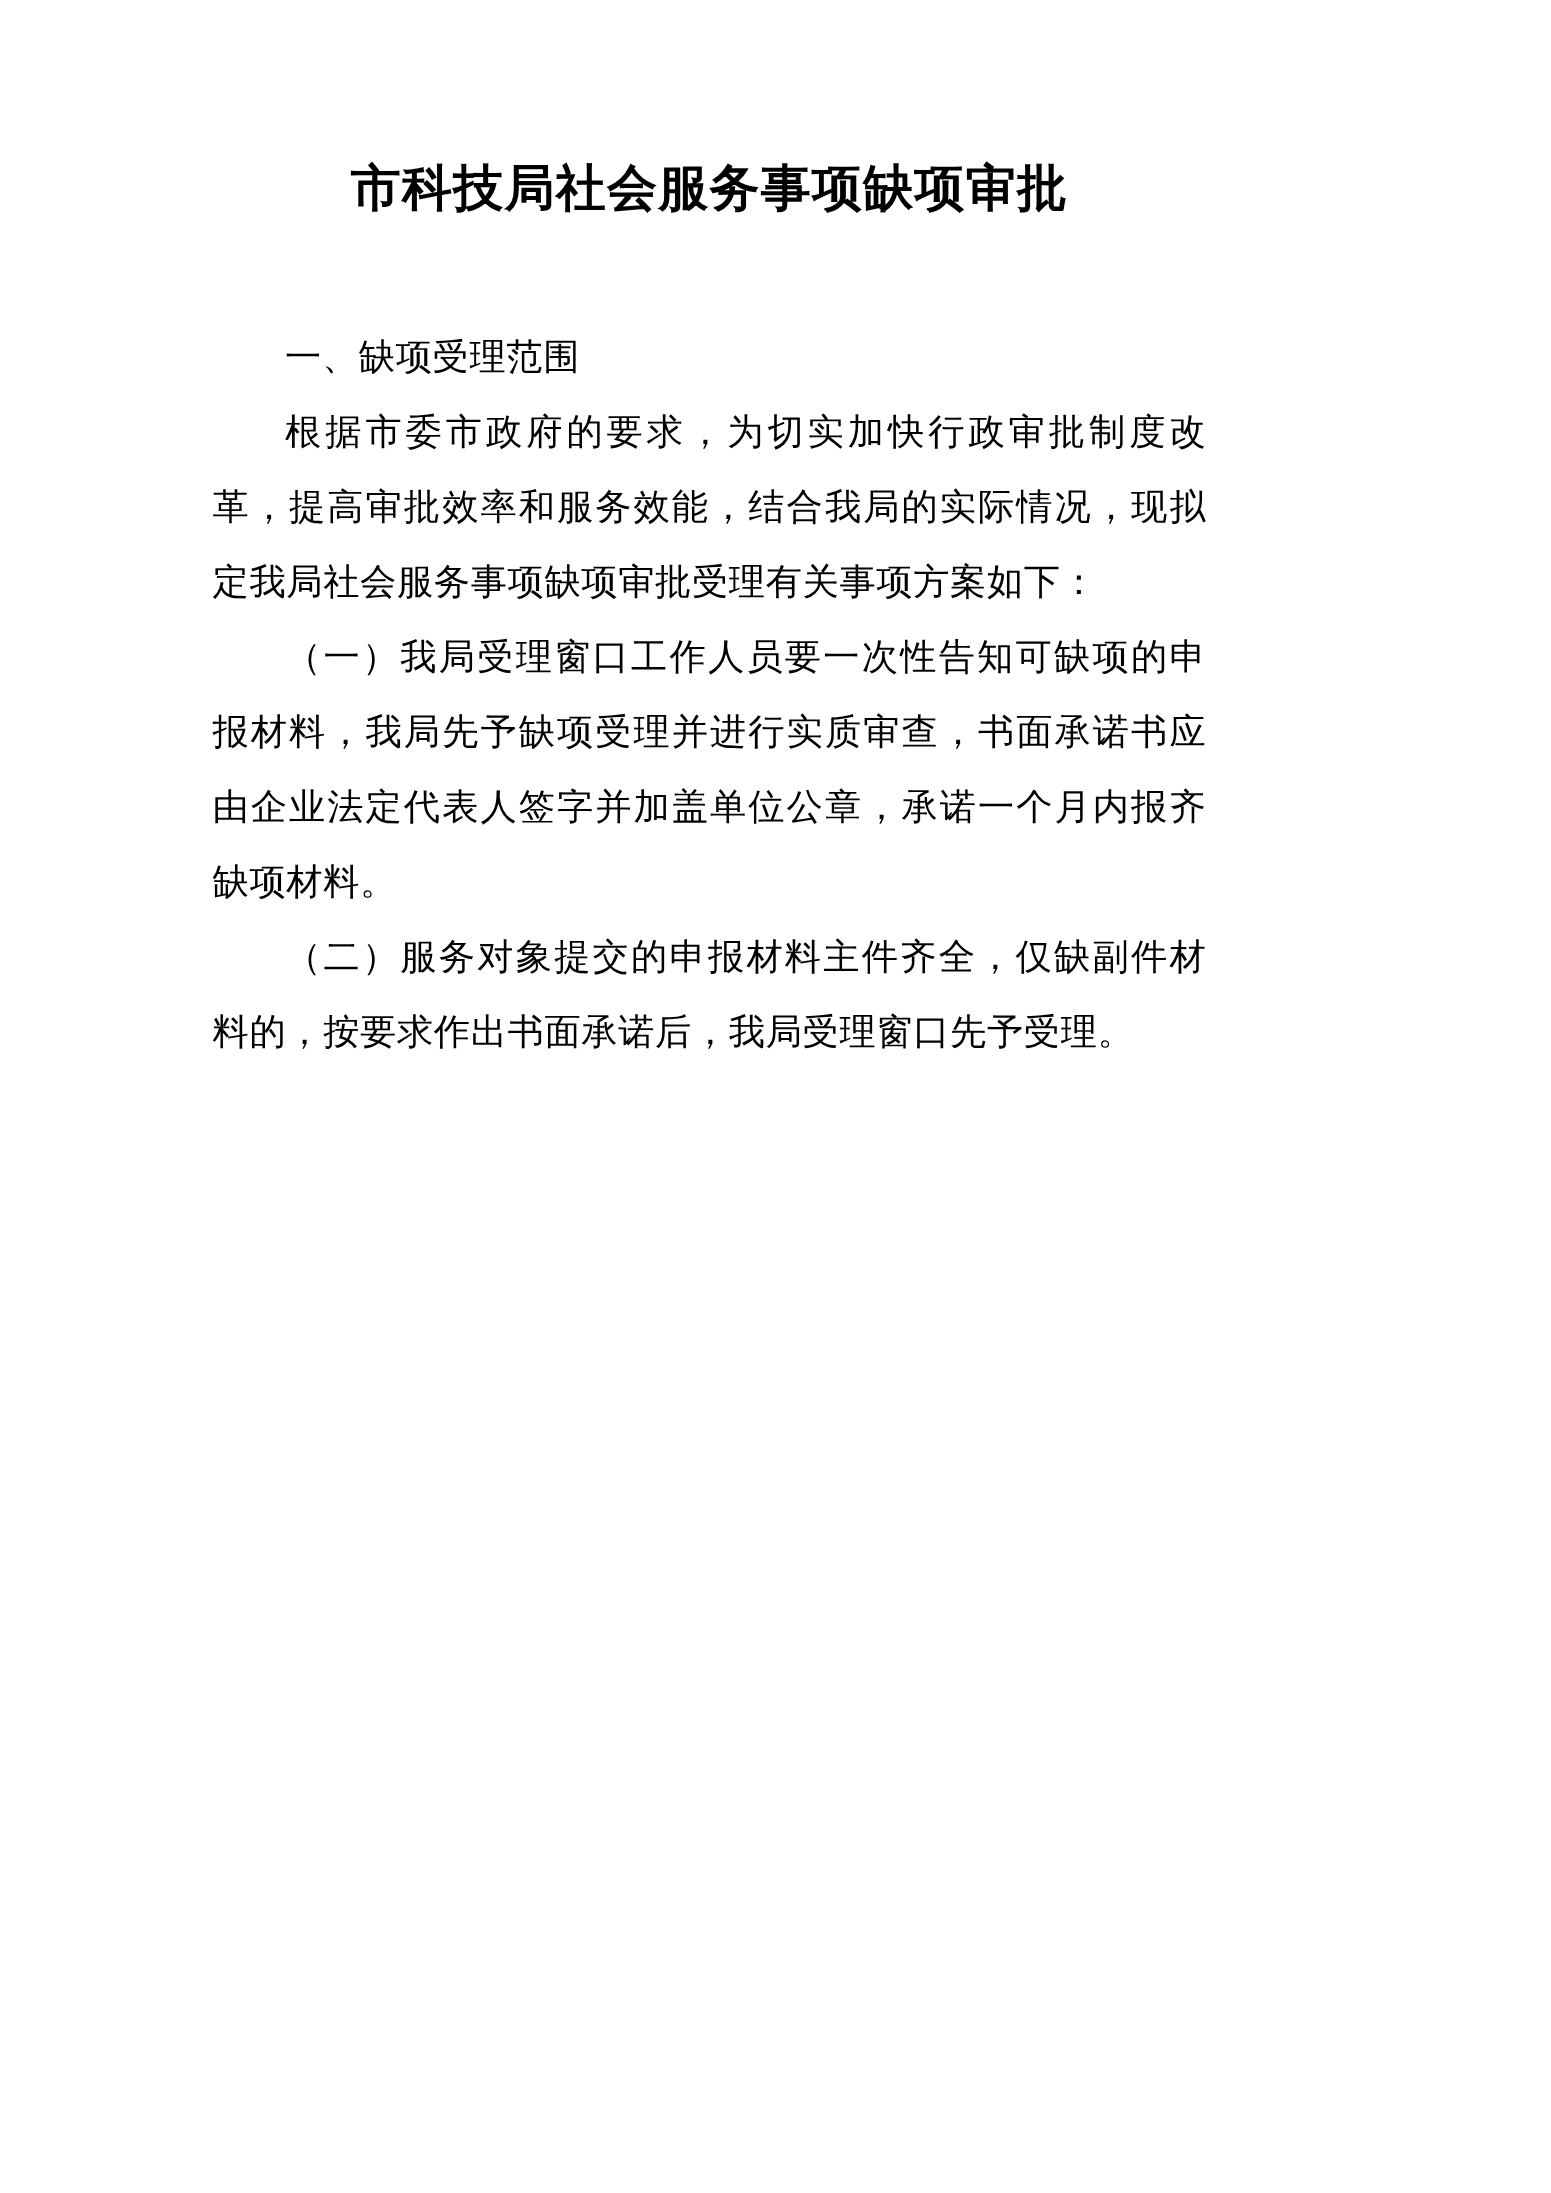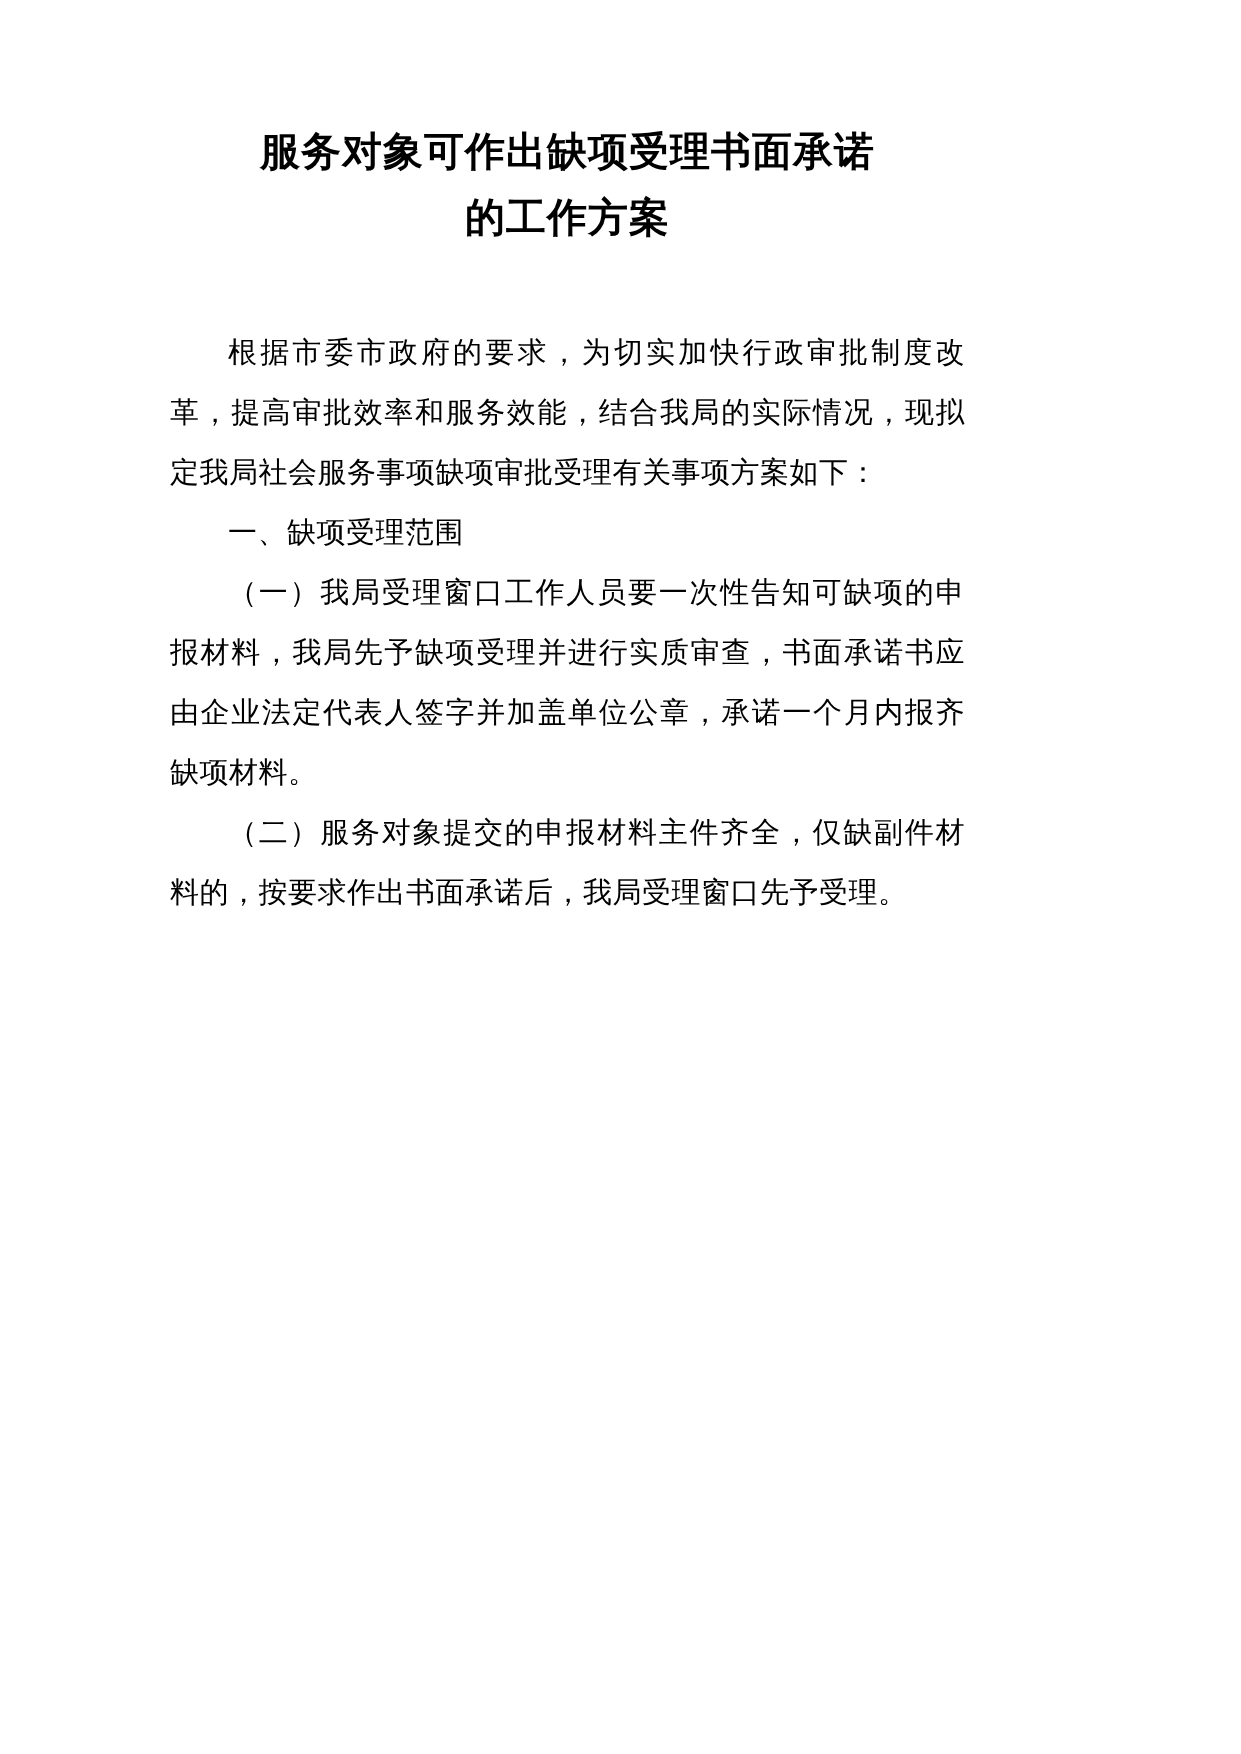--- a/index.html
+++ b/index.html
@@ -42,23 +42,22 @@
     text-indent: 2em;
     letter-spacing: 0.5px;
   }
 </style>
 </head>
 <body>
 
 <div class="page">
   <div class="content">
     <h1 class="doc-title">
-      <span class="title-line">服务对象可作出缺项受理书面承诺</span>
-      <span class="title-line">的工作方案</span>
+      <span class="title-line">市科技局社会服务事项缺项审批</span>
     </h1>
     <div class="doc-body">
+        <p class="para">一、缺项受理范围</p>
         <p class="para">根据市委市政府的要求，为切实加快行政审批制度改革，提高审批效率和服务效能，结合我局的实际情况，现拟定我局社会服务事项缺项审批受理有关事项方案如下：</p>
-        <p class="para">一、缺项受理范围</p>
         <p class="para">（一）我局受理窗口工作人员要一次性告知可缺项的申报材料，我局先予缺项受理并进行实质审查，书面承诺书应由企业法定代表人签字并加盖单位公章，承诺一个月内报齐缺项材料。</p>
         <p class="para">（二）服务对象提交的申报材料主件齐全，仅缺副件材料的，按要求作出书面承诺后，我局受理窗口先予受理。</p>
       </div>
   </div>
 </div>
 
 </body></html>

